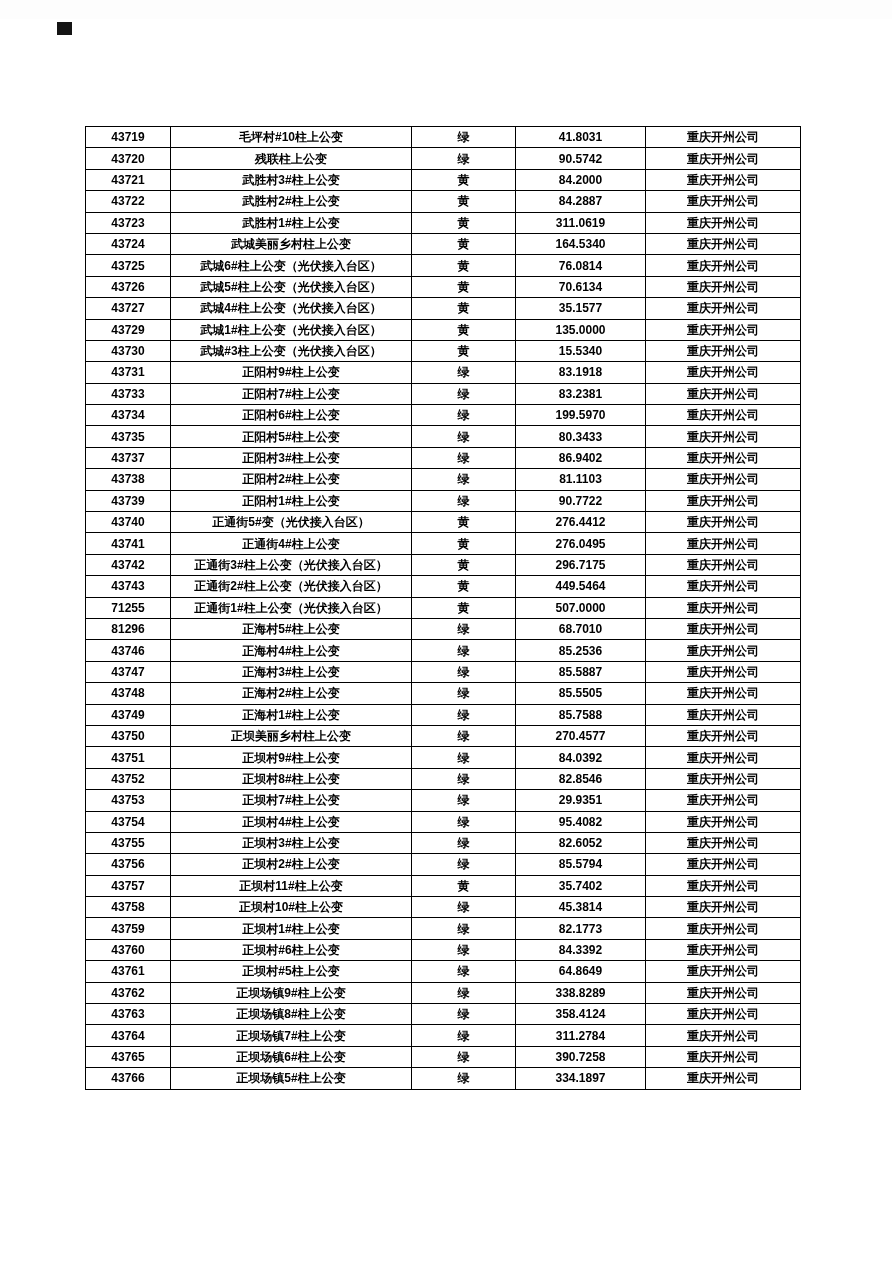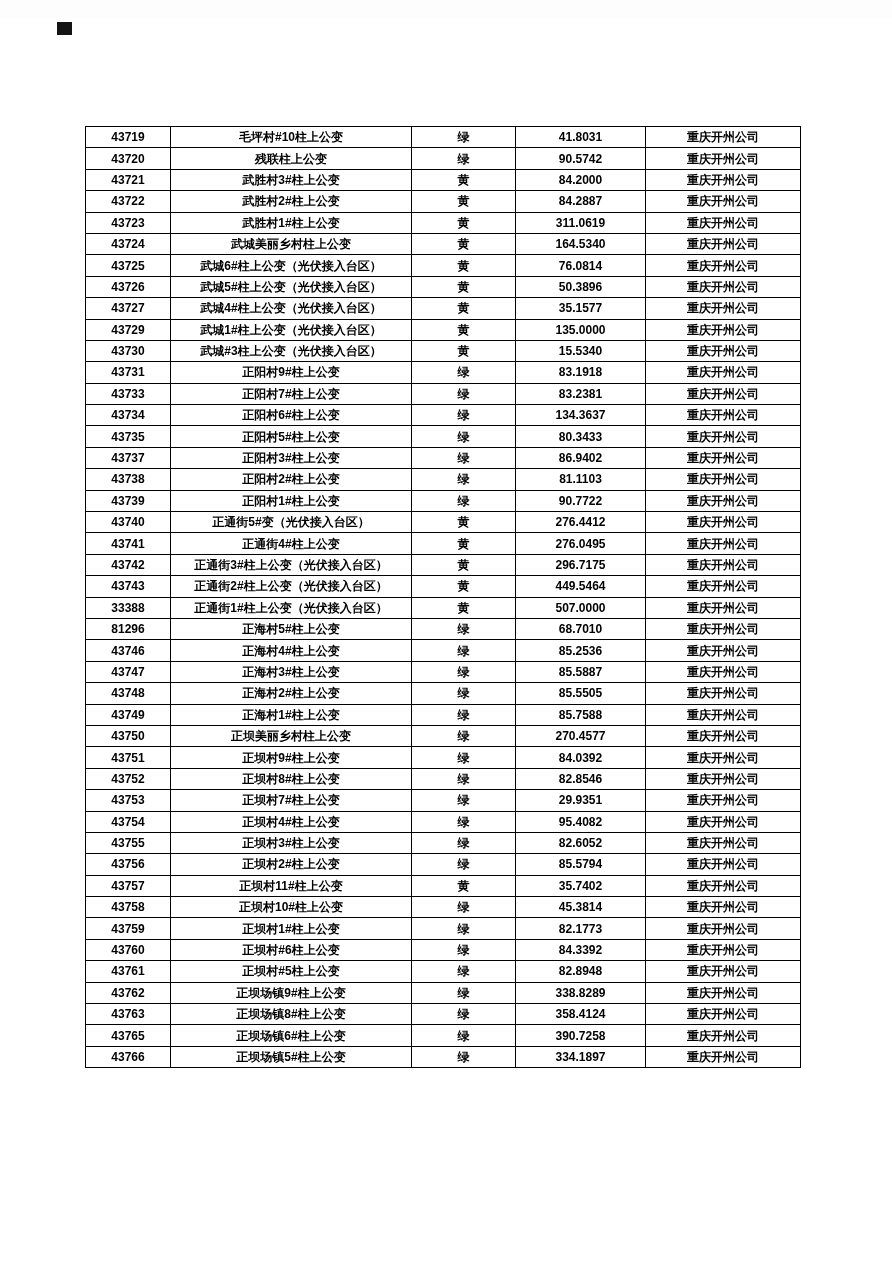--- a/index.html
+++ b/index.html
@@ -120,21 +120,21 @@
             <td>43725</td>
             <td>武城6#柱上公变（光伏接入台区）</td>
             <td>黄</td>
             <td>76.0814</td>
             <td>重庆开州公司</td>
           </tr>
           <tr>
             <td>43726</td>
             <td>武城5#柱上公变（光伏接入台区）</td>
             <td>黄</td>
-            <td>50.3896</td>
+            <td>70.6134</td>
             <td>重庆开州公司</td>
           </tr>
           <tr>
             <td>43727</td>
             <td>武城4#柱上公变（光伏接入台区）</td>
             <td>黄</td>
             <td>35.1577</td>
             <td>重庆开州公司</td>
           </tr>
           <tr>
@@ -162,21 +162,21 @@
             <td>43733</td>
             <td>正阳村7#柱上公变</td>
             <td>绿</td>
             <td>83.2381</td>
             <td>重庆开州公司</td>
           </tr>
           <tr>
             <td>43734</td>
             <td>正阳村6#柱上公变</td>
             <td>绿</td>
-            <td>134.3637</td>
+            <td>199.5970</td>
             <td>重庆开州公司</td>
           </tr>
           <tr>
             <td>43735</td>
             <td>正阳村5#柱上公变</td>
             <td>绿</td>
             <td>80.3433</td>
             <td>重庆开州公司</td>
           </tr>
           <tr>
@@ -222,21 +222,21 @@
             <td>重庆开州公司</td>
           </tr>
           <tr>
             <td>43743</td>
             <td>正通街2#柱上公变（光伏接入台区）</td>
             <td>黄</td>
             <td>449.5464</td>
             <td>重庆开州公司</td>
           </tr>
           <tr>
-            <td>33388</td>
+            <td>71255</td>
             <td>正通街1#柱上公变（光伏接入台区）</td>
             <td>黄</td>
             <td>507.0000</td>
             <td>重庆开州公司</td>
           </tr>
           <tr>
             <td>81296</td>
             <td>正海村5#柱上公变</td>
             <td>绿</td>
             <td>68.7010</td>
@@ -344,35 +344,42 @@
             <td>43760</td>
             <td>正坝村#6柱上公变</td>
             <td>绿</td>
             <td>84.3392</td>
             <td>重庆开州公司</td>
           </tr>
           <tr>
             <td>43761</td>
             <td>正坝村#5柱上公变</td>
             <td>绿</td>
-            <td>82.8948</td>
+            <td>64.8649</td>
             <td>重庆开州公司</td>
           </tr>
           <tr>
             <td>43762</td>
             <td>正坝场镇9#柱上公变</td>
             <td>绿</td>
             <td>338.8289</td>
             <td>重庆开州公司</td>
           </tr>
           <tr>
             <td>43763</td>
             <td>正坝场镇8#柱上公变</td>
             <td>绿</td>
             <td>358.4124</td>
+            <td>重庆开州公司</td>
+          </tr>
+          <tr>
+            <td>43764</td>
+            <td>正坝场镇7#柱上公变</td>
+            <td>绿</td>
+            <td>311.2784</td>
             <td>重庆开州公司</td>
           </tr>
           <tr>
             <td>43765</td>
             <td>正坝场镇6#柱上公变</td>
             <td>绿</td>
             <td>390.7258</td>
             <td>重庆开州公司</td>
           </tr>
           <tr>

